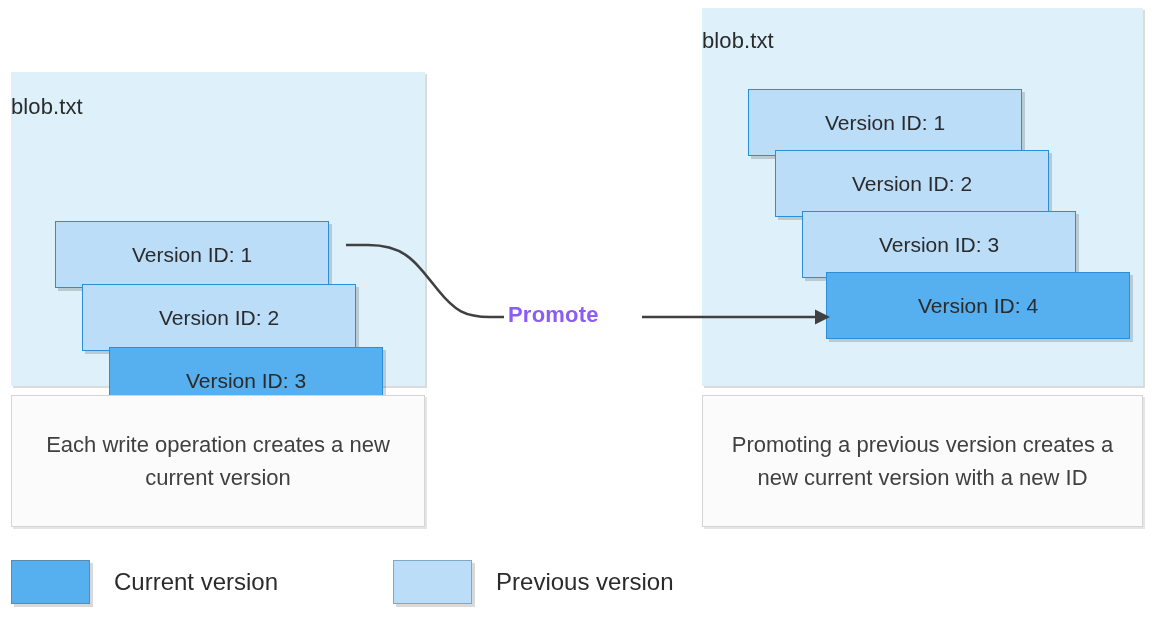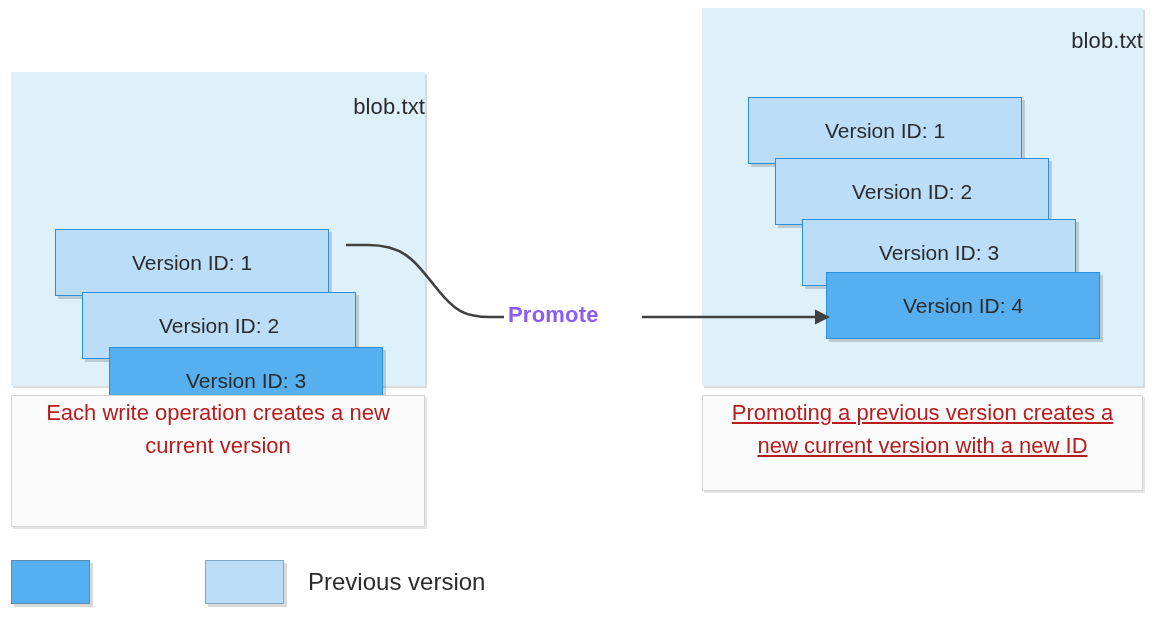--- a/index.html
+++ b/index.html
@@ -21,22 +21,22 @@
     position: absolute;
     background: #DEF1FB;
     box-shadow: 2px 2px 0 0 rgba(0,0,0,0.14);
   }
   #panel-left  { left: 11px;  top: 72px; width: 414px; height: 314px; }
   #panel-right { left: 702px; top: 8px;  width: 441px; height: 378px; }
 
   .panel-title {
     position: absolute;
     left: 0;
-    right: 0;
-    text-align: right;
+    right: 12px;
+    text-align: left;
     font-size: 22px;
     color: #2b2b2b;
     letter-spacing: 0.1px;
   }
   #panel-left  .panel-title { top: 22px; }
   #panel-right .panel-title { top: 20px; }
 
   
   .version-card {
     position: absolute;
@@ -46,56 +46,55 @@
     align-items: center;
     justify-content: center;
     font-size: 21px;
     color: #2b2b2b;
     box-shadow: 3px 3px 0 0 rgba(0,0,0,0.16);
     border: 1px solid #2a8fd8;
   }
   .version-card.previous {
     background: #BBDDF8;
     border-color: #2a8fd8;
-    margin-top: 8px;
   }
   .version-card.current {
     background: #56AFEE;
     border-color: #2a8fd8;
   }
 
   
   #lv1 { left: 44px;  top: 149px; width: 274px; }
   #lv2 { left: 71px;  top: 212px; width: 274px; }
   #lv3 { left: 98px;  top: 275px; width: 274px; }
 
   
   #rv1 { left: 46px;  top: 81px;  width: 274px; }
   #rv2 { left: 73px;  top: 142px; width: 274px; }
   #rv3 { left: 100px; top: 203px; width: 274px; }
-  #rv4 { left: 124px; top: 264px; width: 274px; }
+  #rv4 { left: 124px; top: 264px; width: 304px; }
 
   
   .caption-box {
     position: absolute;
     box-sizing: border-box;
     background: #FBFBFB;
     border: 1px solid #D5D5D5;
     box-shadow: 2px 2px 0 0 rgba(0,0,0,0.10);
     display: flex;
-    align-items: flex-start;
+    align-items: center;
     justify-content: center;
     text-align: center;
     font-size: 22px;
     line-height: 33px;
-    color: #b91c1c;
+    color: #404040;
     padding: 0 12px;
   }
   #caption-left  { left: 11px;  top: 395px; width: 414px; height: 132px; }
-  #caption-right { left: 702px; top: 395px; width: 441px; height: 96px; text-decoration: underline; }
+  #caption-right { left: 702px; top: 395px; width: 441px; height: 132px; }
 
   
   #connector-layer {
     position: absolute;
     left: 0; top: 0;
     width: 1156px;
     height: 628px;
     pointer-events: none;
   }
 
@@ -191,19 +190,20 @@
 
   <line x1="642" y1="317" x2="815" y2="317" stroke="#404040" stroke-width="2.6"></line>
   <polygon points="815,309.5 830,317 815,324.5" fill="#404040"></polygon>
 </svg>
 
 <div id="promote-label">Promote</div>
 
 <div id="legend">
   <div class="legend-item" id="legend-item-current">
     <div class="legend-swatch current"></div>
+    <div class="legend-label">Current version</div>
   </div>
 
   <div class="legend-item" id="legend-item-previous">
     <div class="legend-swatch previous"></div>
     <div class="legend-label">Previous version</div>
   </div>
 </div>
 
 </body></html>

